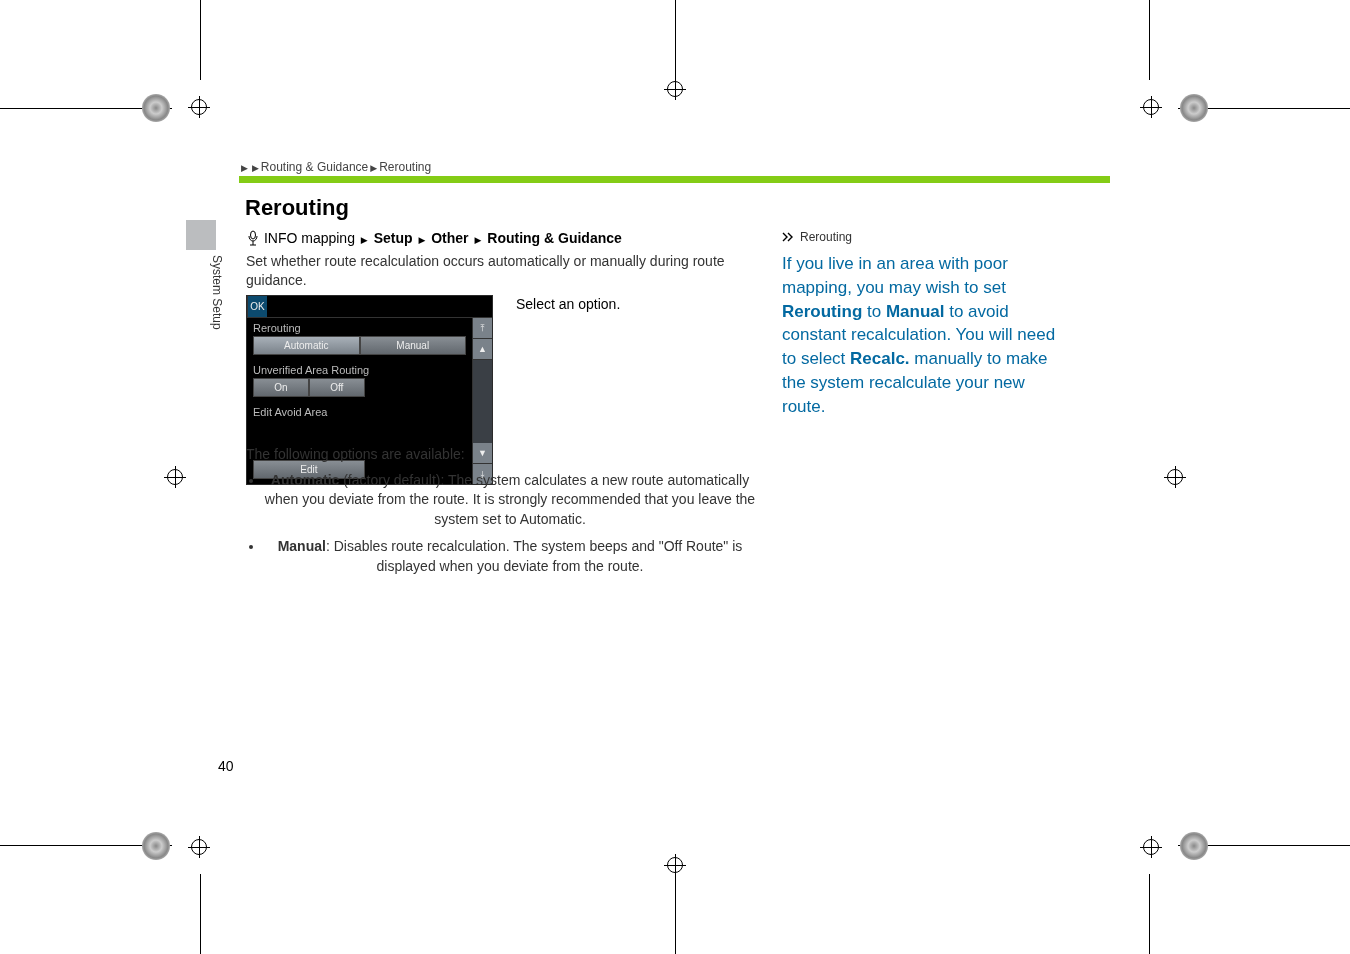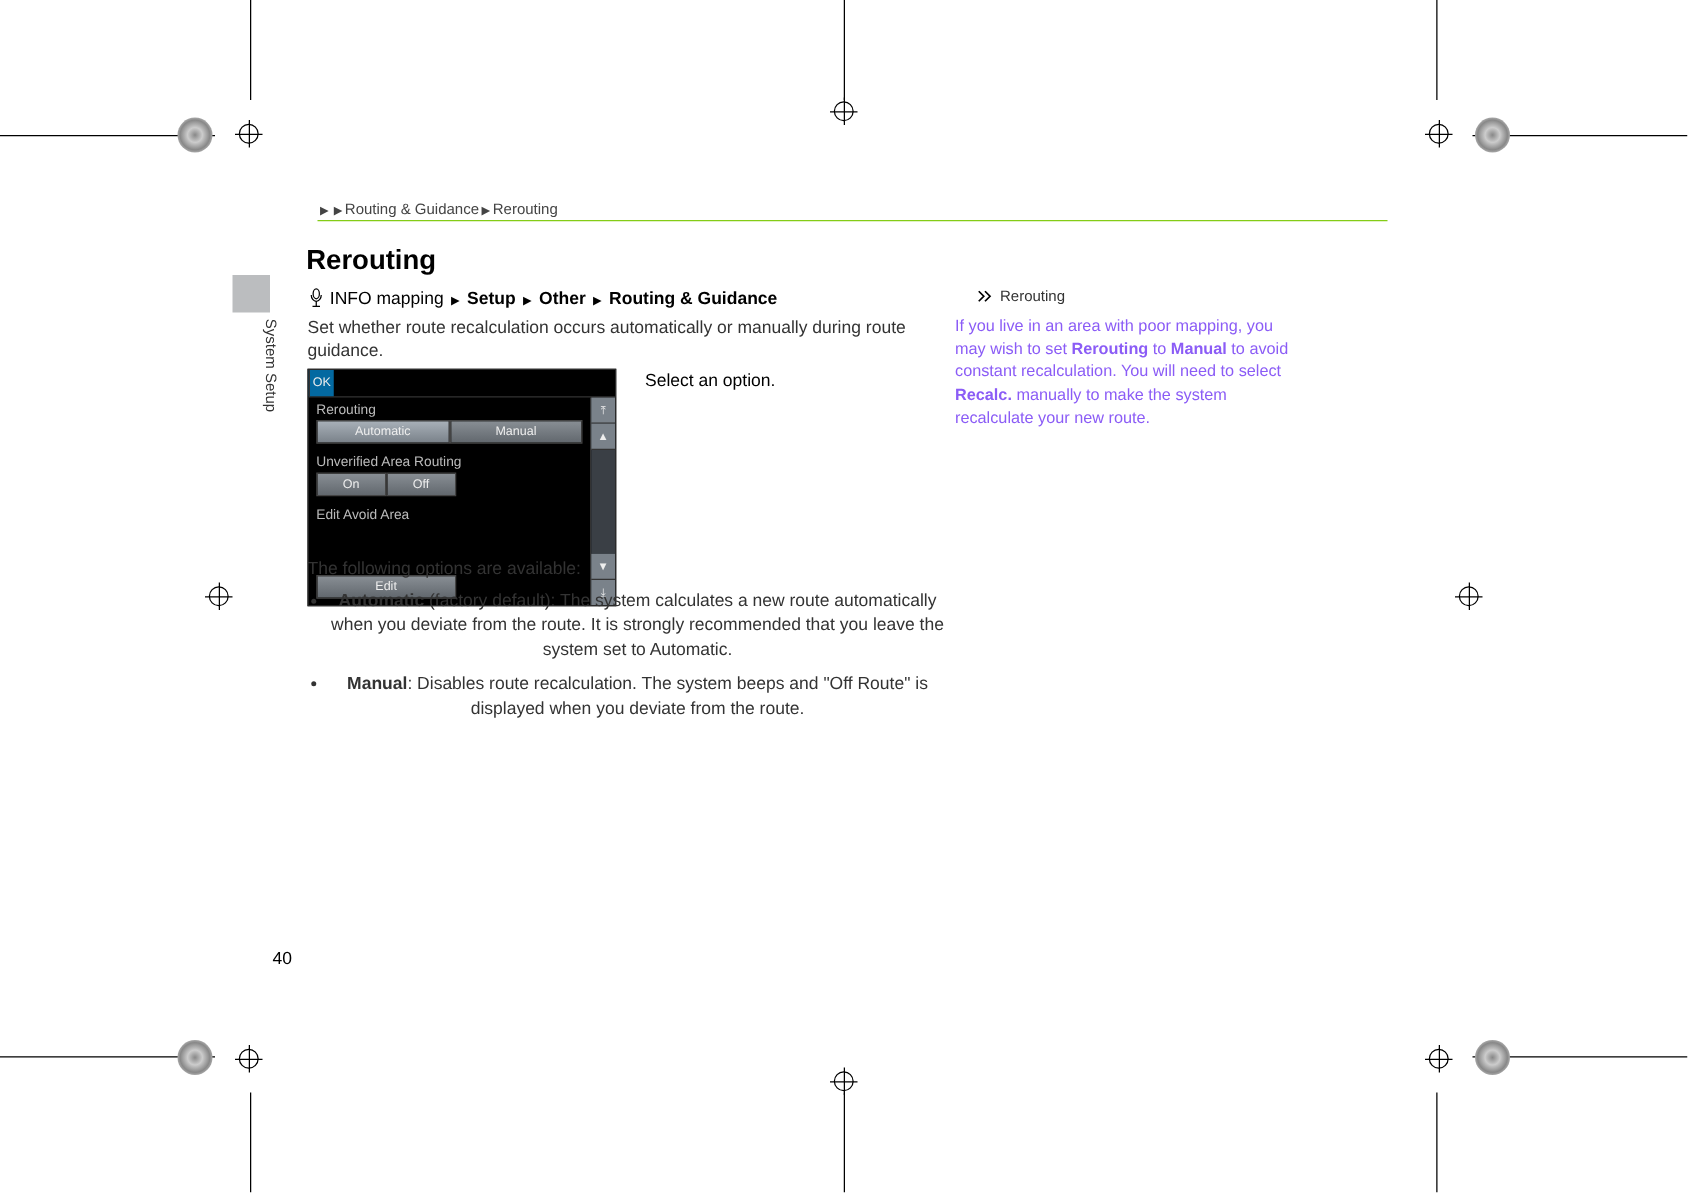--- a/index.html
+++ b/index.html
@@ -80,23 +80,23 @@
     .tgt-mr { top: calc(50% - 11px); right: 164px; }
 
     .circ-tl { top: 94px; left: 142px; }
     .circ-tr { top: 94px; right: 142px; }
     .circ-bl { bottom: 94px; left: 142px; }
     .circ-br { bottom: 94px; right: 142px; }
 
     .header-bar {
       position: absolute;
       top: 160px;
-      left: 254px;
+      left: 239px;
       right: 240px;
-      border-bottom: 1px solid #84cc16;
+      border-bottom: 7px solid #84cc16;
       padding-bottom: 2px;
       font-size: 12px;
       color: #444;
     }
     .tri {
       font-size: 9px;
       margin: 0 2px;
     }
     .section-title {
       position: absolute;
@@ -167,21 +167,21 @@
       flex: 1;
       padding: 5px 6px;
       background: #4a4f55;
       font-weight: 400;
       font-size: 12px;
     }
     .ss-ok {
       width: 20px;
       text-align: center;
       padding: 5px 2px;
-      background: #0369a1;
+      background: #0c4a6e;
       font-size: 10px;
       border-left: 1px solid #333;
     }
     .ss-body { display: flex; }
     .ss-main { flex: 1; }
     .ss-scroll {
       width: 20px;
       display: flex;
       flex-direction: column;
       border-left: 1px solid #333;
@@ -252,25 +252,25 @@
       color: #333;
     }
     .note-chevrons {
       display: inline-flex;
       vertical-align: -1px;
       margin-right: 4px;
     }
     .note-body {
       position: absolute;
       top: 252px;
-      left: 764px;
+      left: 782px;
       width: 282px;
-      font-size: 13px;
+      font-size: 17px;
       line-height: 1.4;
-      color: #8b5cf6;
+      color: #0369a1;
     }
     .note-body strong { font-weight: 600; }
 
     .page-number {
       position: absolute;
       bottom: 180px;
       left: 218px;
       font-size: 14px;
     }
     .tgt { position: absolute; }

